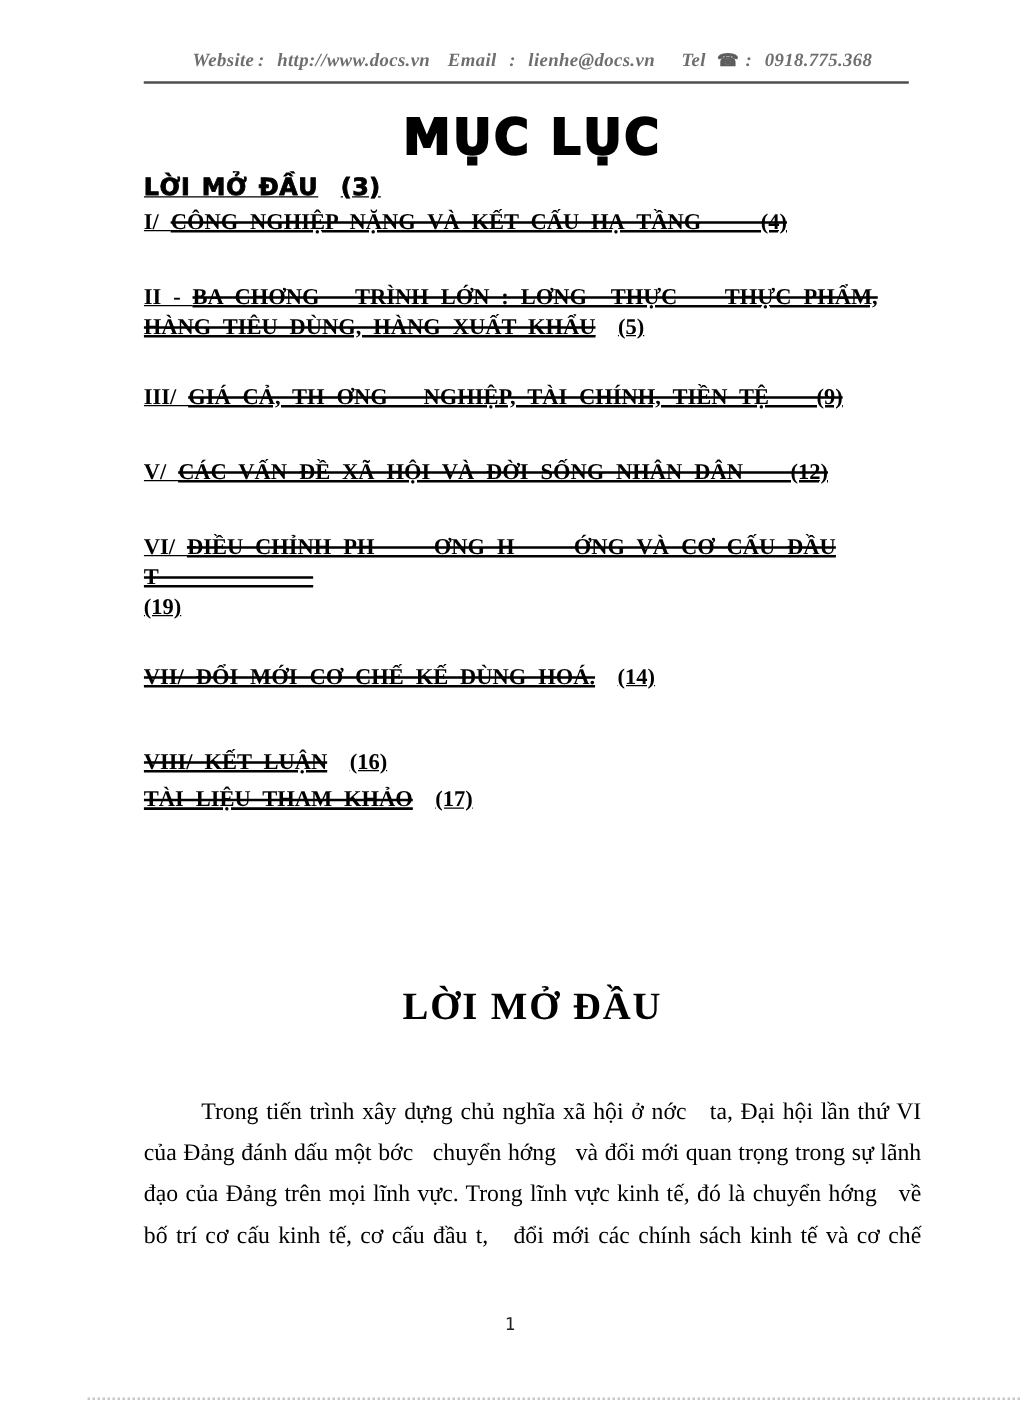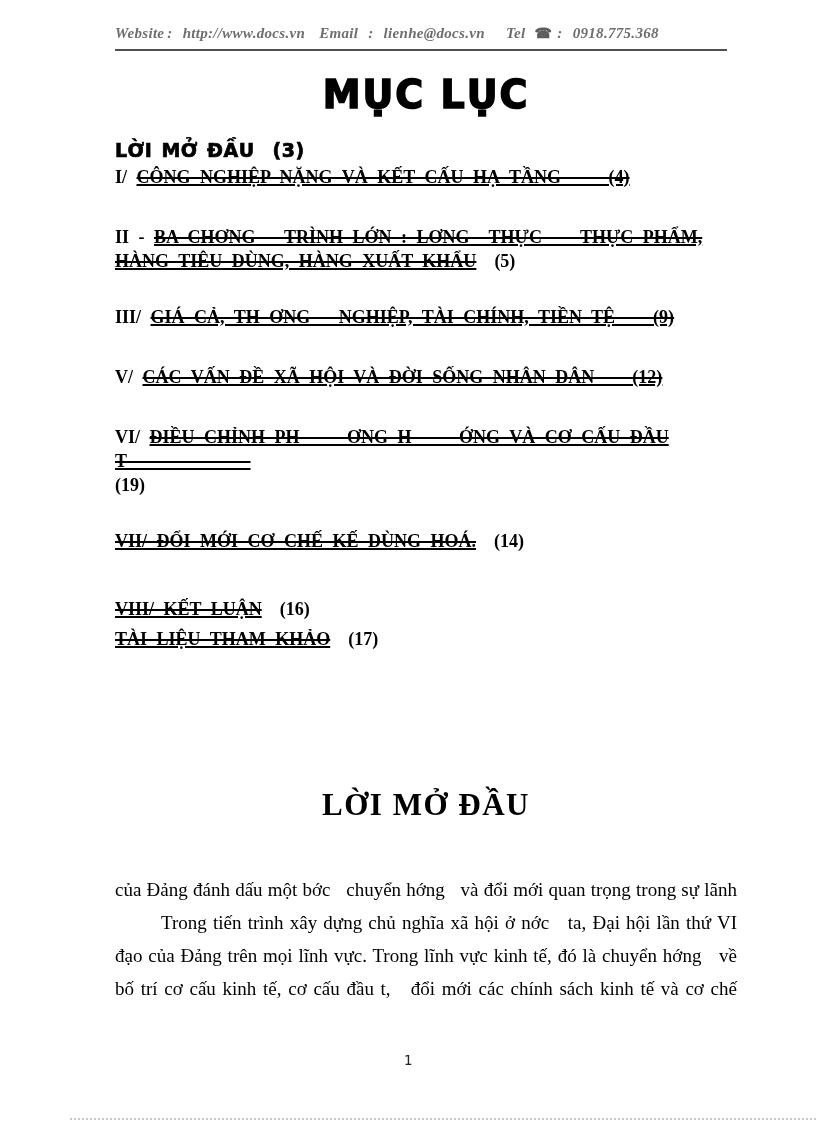--- a/index.html
+++ b/index.html
@@ -4,38 +4,38 @@
 <style>
   html,body{margin:0;padding:0;}
   body{
     width:816px;height:1123px;background:#ffffff;position:relative;
     font-family:"Liberation Serif", serif;color:#000;overflow:hidden;
   }
   .content{position:absolute;left:115px;top:0;width:622px;}
 
   
   .doc-header{
-    padding-top:24px;text-align:left;
+    padding-top:40px;text-align:center;
     font-family:"Liberation Serif", serif;font-style:italic;font-weight:bold;
     font-size:15px;color:#6e6e6e;letter-spacing:.3px;word-spacing:3px;
     line-height:18px;white-space:nowrap;
   }
   .doc-header .sep{padding:0 3px;}
   .phone-glyph{font-style:normal;font-size:14px;color:#5d5d5d;padding:0 2px;}
   .header-rule{margin-top:6px;border-top:2px solid #4f4f4f;height:0;width:612px;}
 
   
   .toc-title{
     margin-top:20px;line-height:46px;text-align:center;
     font-family:"DejaVu Sans", sans-serif;font-weight:bold;font-size:38px;
     letter-spacing:2px;-webkit-text-stroke:1.6px #000;transform:scaleY(1.04);
   }
 
   
-  .toc{margin-top:20px;}
+  .toc{margin-top:4px;text-decoration:underline;}
   .toc-entry{
     font-size:18px;line-height:24px;font-weight:bold;word-spacing:5px;
     overflow:hidden;
   }
   .toc-entry .struck{
     text-decoration-line:underline line-through;
     text-decoration-thickness:1.5px;
   }
   .toc-entry .ref{margin-left:18px;white-space:nowrap;}
   .toc-heavy{
@@ -127,22 +127,22 @@
 
     <div class="toc-entry e9">
       <span class="struck">TÀI LIỆU THAM KHẢO</span><span class="ref">(17)</span>
     </div>
 
   </div>
 
   <div class="intro-heading">LỜI MỞ ĐẦU</div>
 
   <div class="body-para">
+    <div class="body-line first">Trong tiến trình xây dựng chủ nghĩa xã hội ở nớc&nbsp;&nbsp;&nbsp;ta, Đại hội lần thứ VI</div>
     <div class="body-line">của Đảng đánh dấu một bớc&nbsp;&nbsp;&nbsp;chuyển hớng&nbsp;&nbsp;&nbsp;và đổi mới quan trọng trong sự lãnh</div>
-    <div class="body-line first">Trong tiến trình xây dựng chủ nghĩa xã hội ở nớc&nbsp;&nbsp;&nbsp;ta, Đại hội lần thứ VI</div>
     <div class="body-line">đạo của Đảng trên mọi lĩnh vực. Trong lĩnh vực kinh tế, đó là chuyển hớng&nbsp;&nbsp;&nbsp;về</div>
     <div class="body-line">bố trí cơ cấu kinh tế, cơ cấu đầu t,&nbsp;&nbsp;&nbsp;đổi mới các chính sách kinh tế và cơ chế</div>
   </div>
 
 </div>
 
 <div class="page-number">1</div>
 <div class="page-break-line"></div>
 
 </body></html>

